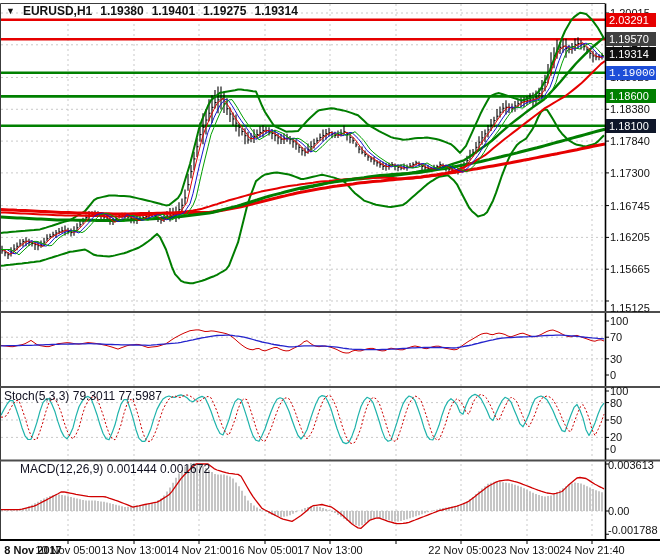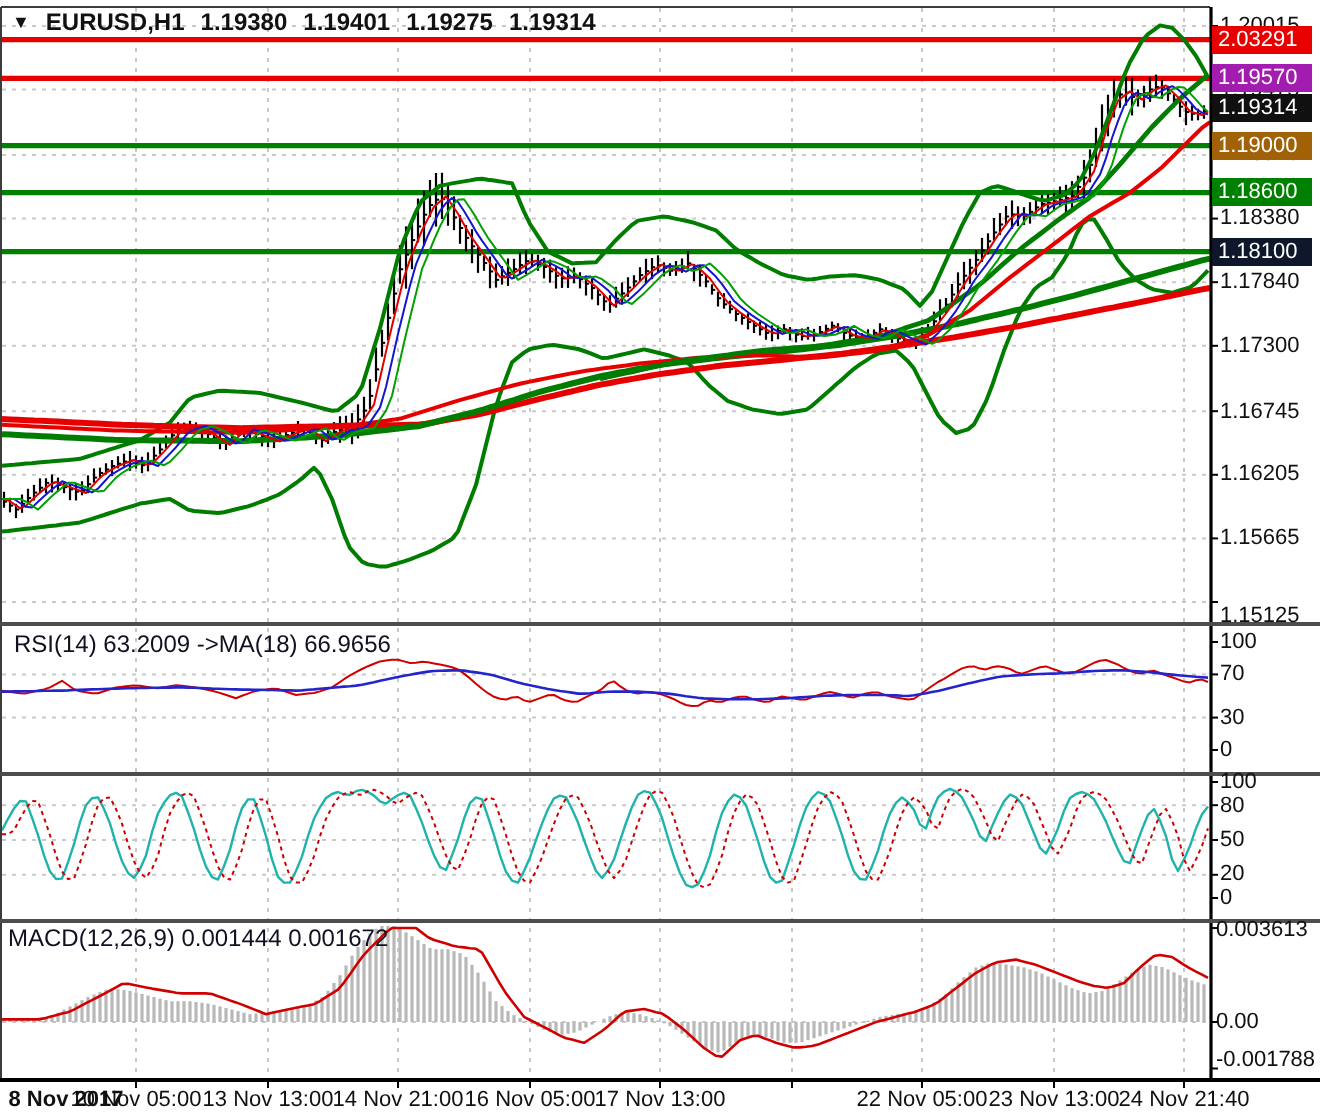--- a/index.html
+++ b/index.html
@@ -710,22 +710,22 @@
 
   <div class="title-bar">
     <span class="tri">▼</span>
     <span>EURUSD,H1</span>
     <span>1.19380</span>
     <span>1.19401</span>
     <span>1.19275</span>
     <span>1.19314</span>
   </div>
 
-  <div class="ind-label" style="left:7px;top:315px;">RSI(14) 63.2009  -&gt;MA(18) 66.9656</div>
-  <div class="ind-label" style="left:4px;top:462px;">MACD(12,26,9) 0.001444 0.001672</div>
+  <div class="ind-label" style="left:4px;top:389px;">Stoch(5,3,3) 79.3011 77.5987</div>
+  <div class="ind-label" style="left:20px;top:462px;">MACD(12,26,9) 0.001444 0.001672</div>
 
   <div class="lbl-layer" id="labels">
       <div class="tick" style="left: 610px; top: 7px;">1.20015</div>
       <div class="tick" style="left: 610px; top: 38.8037px;">1.19475</div>
       <div class="tick" style="left: 610px; top: 71.4908px;">1.18920</div>
       <div class="tick" style="left: 610px; top: 103.294px;">1.18380</div>
       <div class="tick" style="left: 610px; top: 135.098px;">1.17840</div>
       <div class="tick" style="left: 610px; top: 166.902px;">1.17300</div>
       <div class="tick" style="left: 610px; top: 199.589px;">1.16745</div>
       <div class="tick" style="left: 610px; top: 231.393px;">1.16205</div>
@@ -747,19 +747,19 @@
       <div class="tick center" style="left: 68px; top: 544px;">10 Nov 05:00</div>
       <div class="tick center" style="left: 134px; top: 544px;">13 Nov 13:00</div>
       <div class="tick center" style="left: 199px; top: 544px;">14 Nov 21:00</div>
       <div class="tick center" style="left: 265px; top: 544px;">16 Nov 05:00</div>
       <div class="tick center" style="left: 330px; top: 544px;">17 Nov 13:00</div>
       <div class="tick center" style="left: 396px; top: 568px; font-style: italic;">20 Nov 21:00</div>
       <div class="tick center" style="left: 461px; top: 544px;">22 Nov 05:00</div>
       <div class="tick center" style="left: 527px; top: 544px;">23 Nov 13:00</div>
       <div class="tick center" style="left: 592px; top: 544px;">24 Nov 21:40</div>
       <div class="badge" style="top: 12.773px; background: rgb(230, 0, 0);">2.03291</div>
-      <div class="badge" style="top: 32.2086px; background: #a21caf;">1.19570</div>
+      <div class="badge" style="top: 32.2086px; background: #404040;">1.19570</div>
       <div class="badge" style="top: 47.2859px; background: rgb(16, 16, 16);">1.19314</div>
-      <div class="badge" style="top: 65.7791px; background: #a16207;">1.19000</div>
+      <div class="badge" style="top: 65.7791px; background: #1d4ed8; font-family: Liberation Mono, monospace;">1.19000</div>
       <div class="badge" style="top: 89.3374px; background: rgb(0, 128, 0);">1.18600</div>
       <div class="badge" style="top: 118.785px; background: #0f172a;">1.18100</div>
     </div>
 </div>
 
 </body></html>

